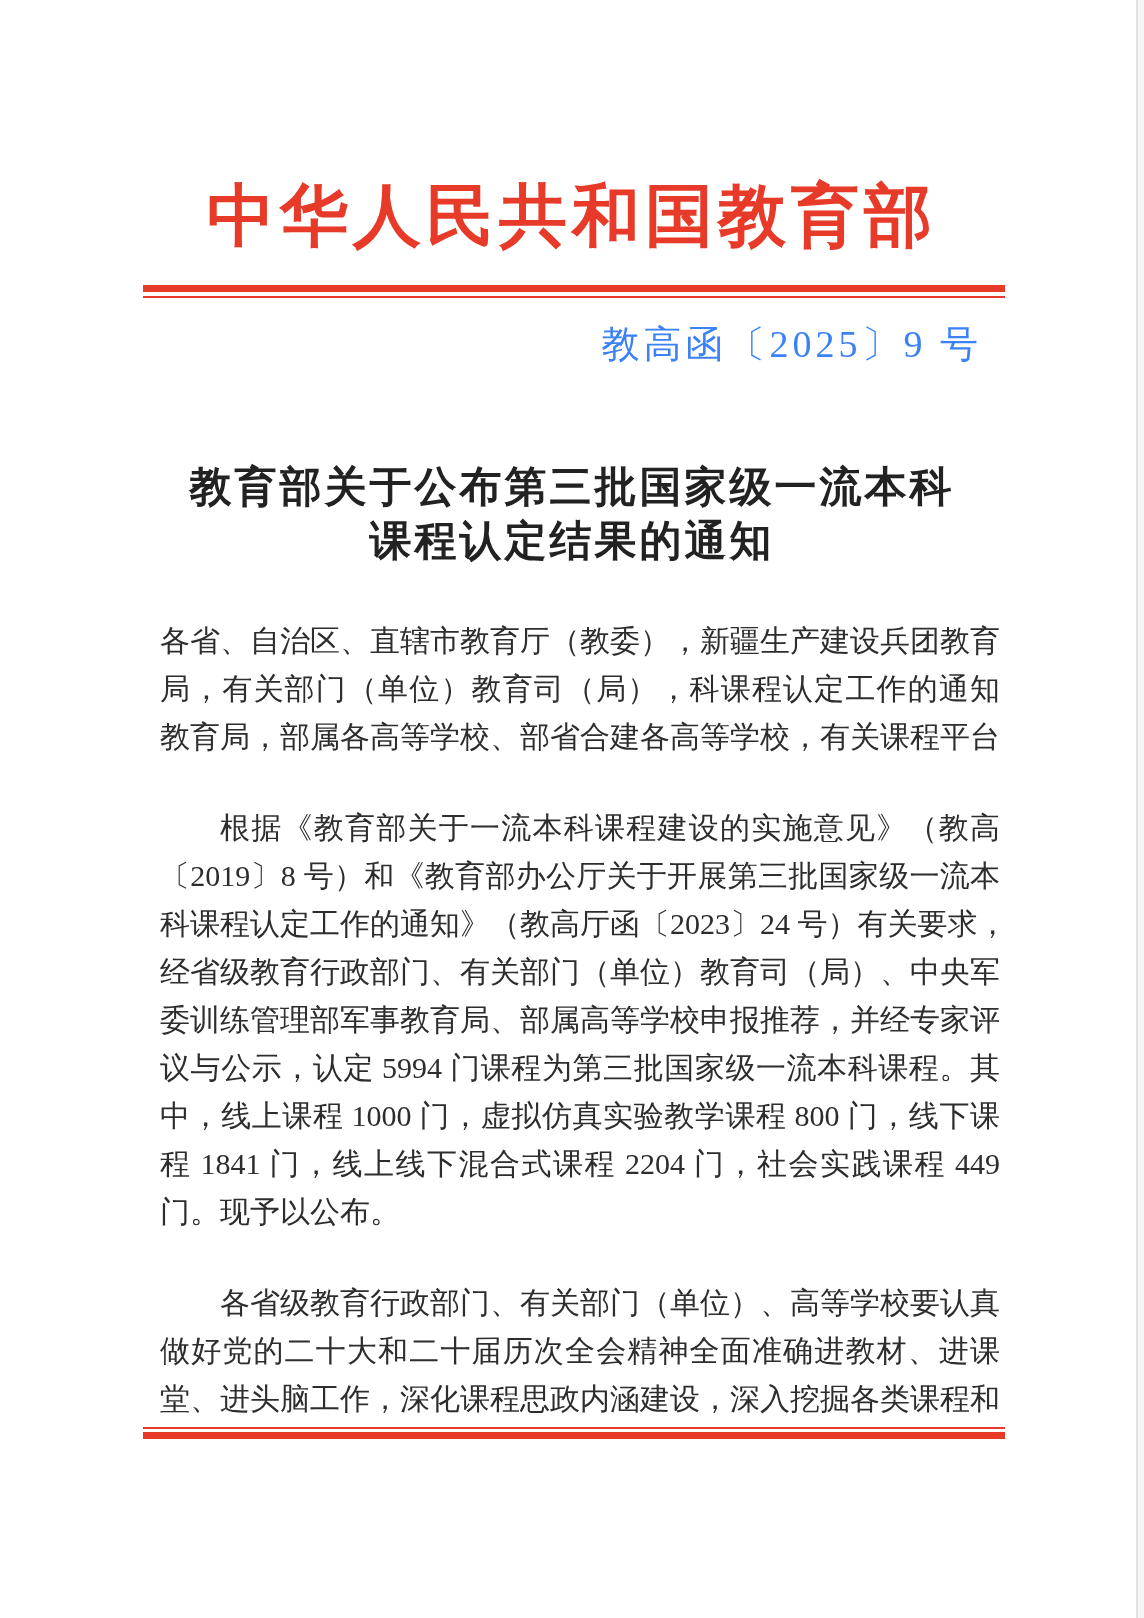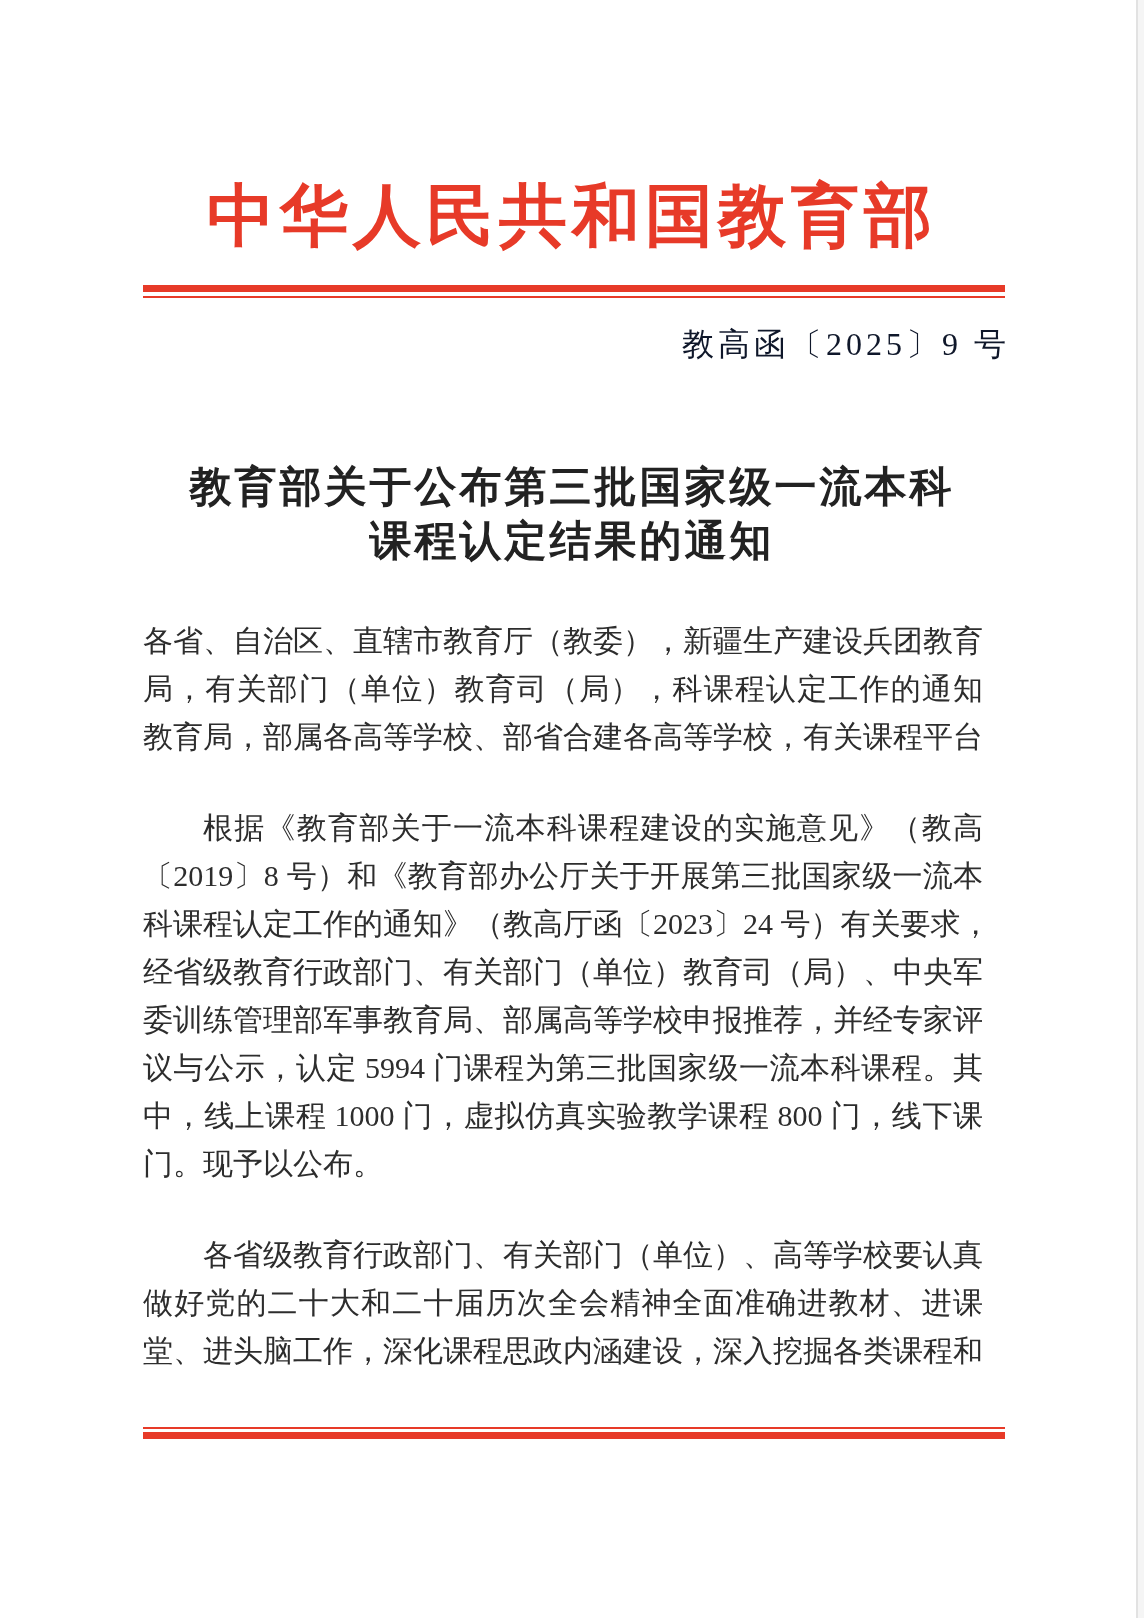--- a/index.html
+++ b/index.html
@@ -52,45 +52,45 @@
     background: #e73a28;
   }
   .rule-top-thick  { top: 285px;  height: 7px; }
   .rule-top-thin   { top: 296px;  height: 2px; }
   .rule-bot-thin   { top: 1427px; height: 2px; }
   .rule-bot-thick  { top: 1432px; height: 7px; }
   
   .doc-number {
     position: absolute;
     top: 324px;
-    right: 134px;
-    font-size: 32px;
+    right: 162px;
+    font-size: 38px;
     line-height: 40px;
     letter-spacing: 4px;
-    color: #0f172a;
+    color: #3b82f6;
   }
   
   .doc-title {
     position: absolute;
     top: 460px;
     left: 0;
     width: 1144px;
     margin: 0;
     text-align: center;
     font-size: 42px;
     line-height: 54px;
     font-weight: 700;
     letter-spacing: 3px;
     color: #222222;
   }
   
   .doc-body {
     position: absolute;
     top: 617px;
-    left: 143px;
+    left: 160px;
     width: 840px;
     color: #2d2d2d;
   }
   .body-line {
     height: 48px;
     line-height: 48px;
     font-size: 30px;
     white-space: nowrap;
     overflow: visible;
     text-align: justify;
@@ -127,20 +127,21 @@
     <div class="body-line">各省、自治区、直辖市教育厅（教委），新疆生产建设兵团教育</div>
     <div class="body-line">局，有关部门（单位）教育司（局），科课程认定工作的通知</div>
     <div class="body-line">教育局，部属各高等学校、部省合建各高等学校，有关课程平台</div>
     <div class="body-line indent">根据《教育部关于一流本科课程建设的实施意见》（教高</div>
     <div class="body-line">〔2019〕8 号）和《教育部办公厅关于开展第三批国家级一流本</div>
     <div class="body-line">科课程认定工作的通知》（教高厅函〔2023〕24 号）有关要求，</div>
     <div class="body-line">经省级教育行政部门、有关部门（单位）教育司（局）、中央军</div>
     <div class="body-line">委训练管理部军事教育局、部属高等学校申报推荐，并经专家评</div>
     <div class="body-line">议与公示，认定 5994 门课程为第三批国家级一流本科课程。其</div>
     <div class="body-line">中，线上课程 1000 门，虚拟仿真实验教学课程 800 门，线下课</div>
+    <div class="body-line">程 1841 门，线上线下混合式课程 2204 门，社会实践课程 449</div>
     <div class="body-line no-justify">门。现予以公布。</div>
     <div class="body-line indent">各省级教育行政部门、有关部门（单位）、高等学校要认真</div>
     <div class="body-line">做好党的二十大和二十届历次全会精神全面准确进教材、进课</div>
     <div class="body-line">堂、进头脑工作，深化课程思政内涵建设，深入挖掘各类课程和</div>
   </div>
 
   <div class="rule rule-bot-thin"></div>
   <div class="rule rule-bot-thick"></div>
 
   <div class="page-edge"></div>

